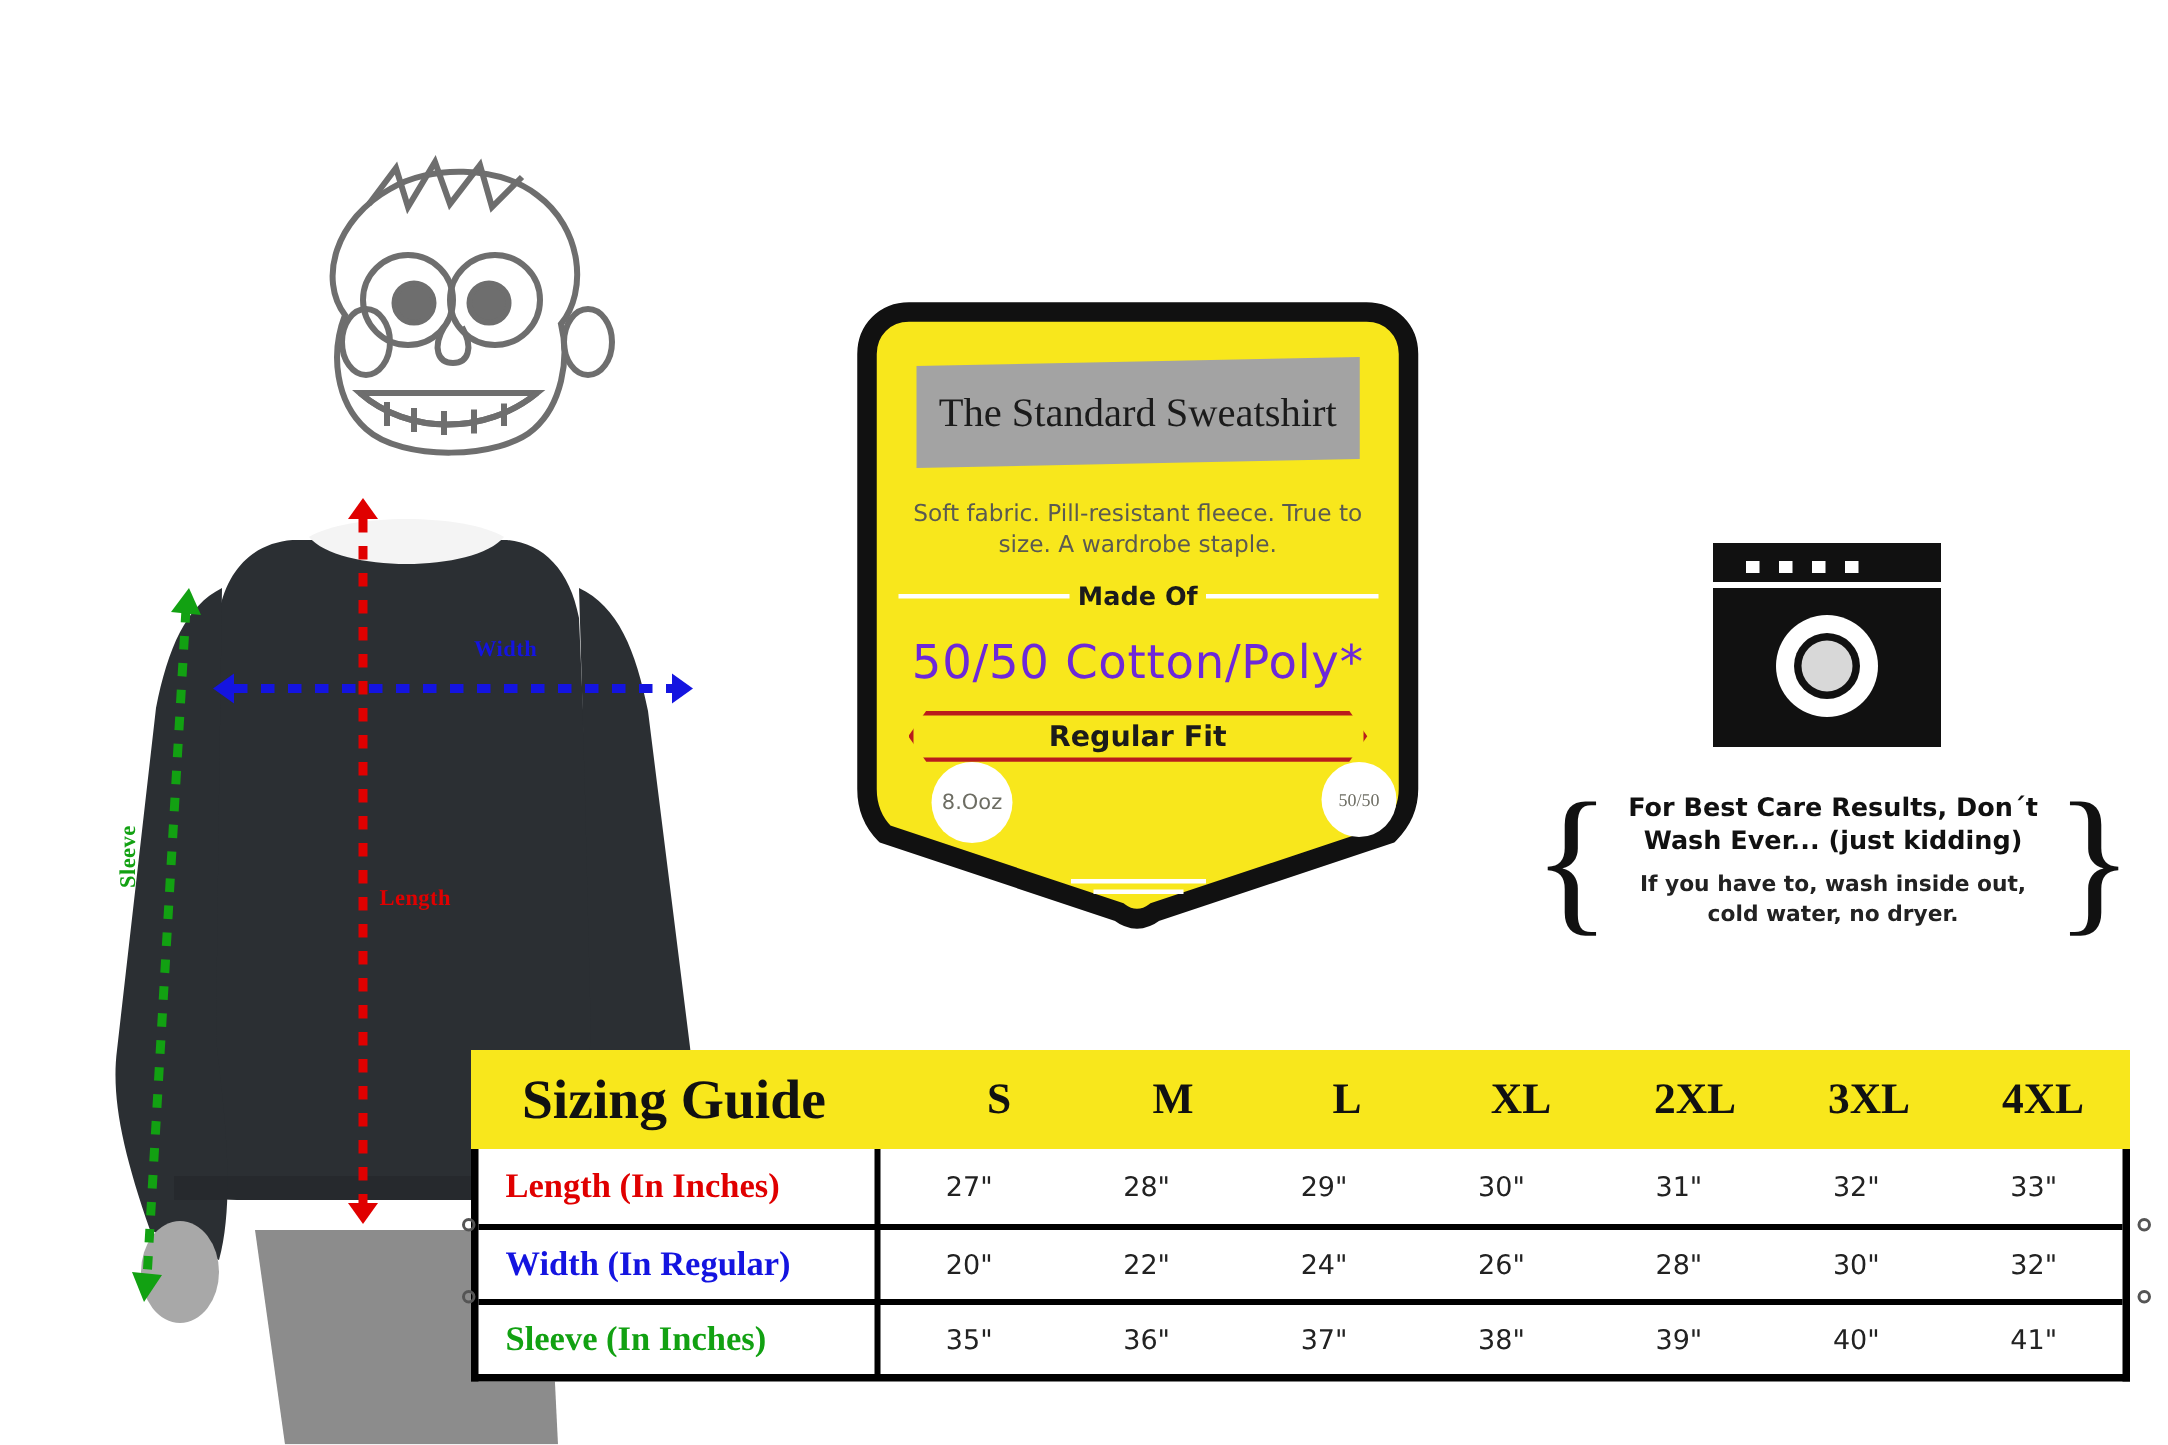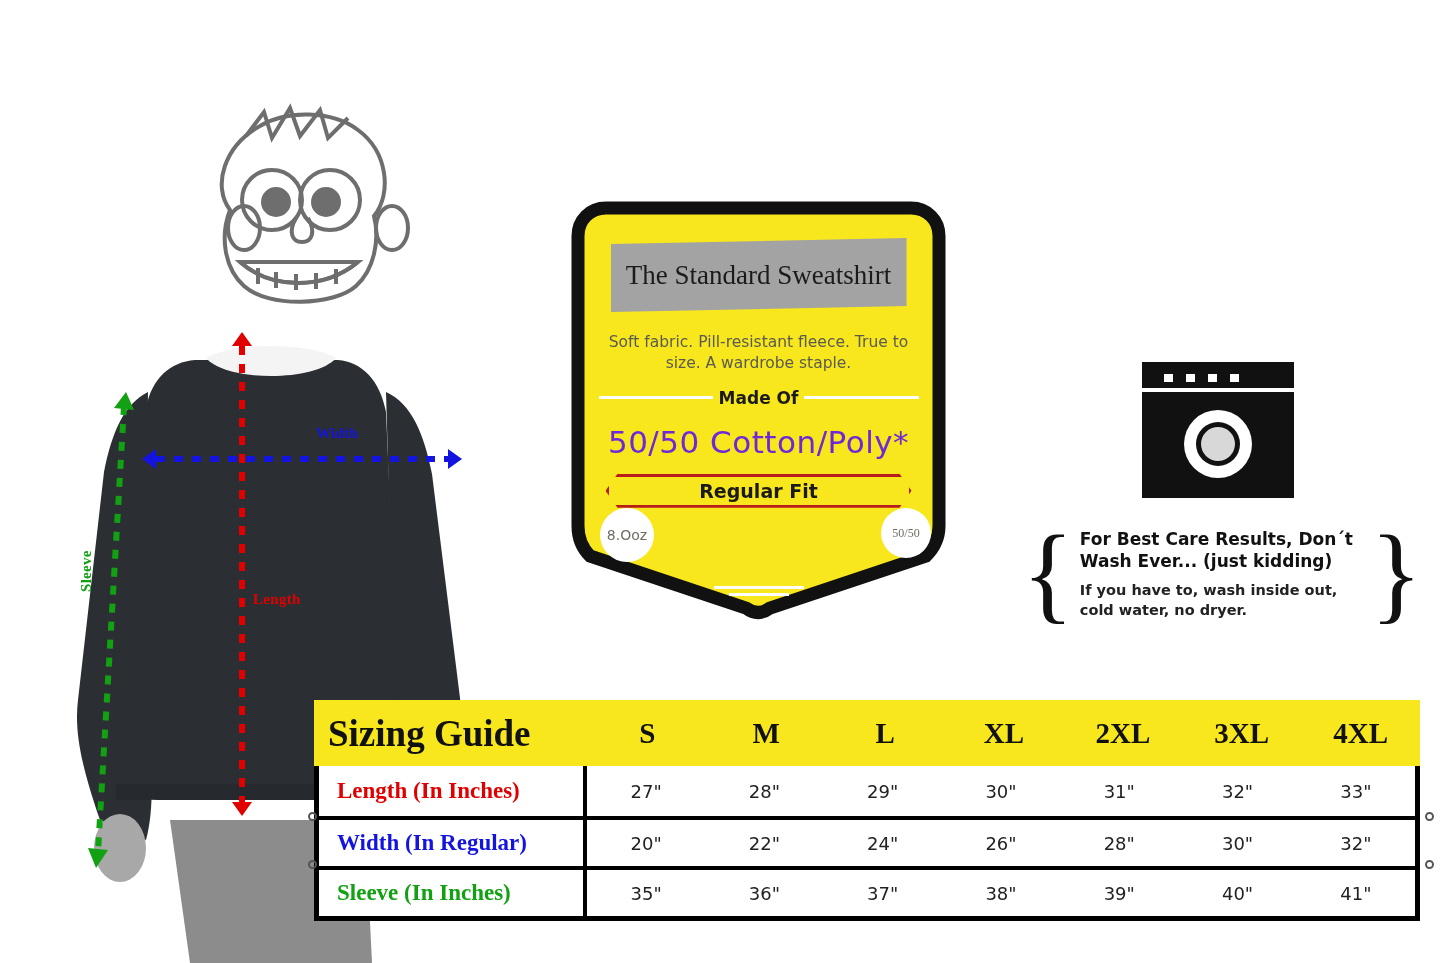--- a/index.html
+++ b/index.html
@@ -74,52 +74,52 @@
     margin-top: 14px; width: 306px; height: 34px;
     border: 3px solid #b91c1c;
     clip-path: polygon(12px 0, calc(100% - 12px) 0, 100% 50%, calc(100% - 12px) 100%, 12px 100%, 0 50%);
     display: flex; align-items: center; justify-content: center;
   }
   .fit-text { font-weight: bold; font-size: 19px; color: #1b1b1b; font-family: "DejaVu Sans", sans-serif; }
   .badges { position: absolute; left: 0; right: 0; top: 308px; }
   .badge {
     position: absolute; border-radius: 50%; background: #ffffff;
     display: flex; align-items: center; justify-content: center;
-    color: #6d6d63; font-family: "DejaVu Sans", sans-serif;
+    color: #6d6d63; font-family: "DejaVu Sans", sans-serif; margin-left: 21px;
   }
   #badge-weight { left: 44px; width: 54px; height: 54px; font-size: 14px; }
   #badge-blend  { right: 30px; width: 50px; height: 50px; font-size: 12px; font-family: Liberation Serif, serif; }
   .tag-lines { position: absolute; left: 50%; transform: translateX(-50%); top: 382px; }
   .tag-lines div { background: #ffffff; height: 3px; margin: 4px auto; }
   .tl1 { width: 90px; } .tl2 { width: 60px; }
 
   
   #washer { position: absolute; left: 1142px; top: 362px; }
   #care-block { position: absolute; left: 1016px; top: 528px; width: 412px; }
   .care-row { display: flex; align-items: center; }
   .brace {
     font-size: 108px; line-height: 0.8; color: #111; font-family: "Liberation Serif", serif;
     padding: 0 6px;
   }
-  .care-text { flex: 1; text-align: left; }
+  .care-text { flex: 1; text-align: center; }
   .care-head {
     font-family: "DejaVu Sans", sans-serif; font-weight: bold; font-size: 17px;
     color: #111; line-height: 1.3;
   }
   .care-sub {
     font-family: "DejaVu Sans", sans-serif; font-weight: bold; font-size: 14.5px;
     color: #222; line-height: 1.35; margin-top: 9px;
   }
 
   
   #sizing-guide {
     position: absolute; left: 314px; top: 700px; width: 1106px;
   }
   #sizing-header {
-    background: #f8e71c; height: 66px; display: flex; align-items: center;
+    background: #f8e71c; height: 66px; display: flex; align-items: center; padding-left: 20px;
   }
   #sizing-title {
     font-family: "Liberation Serif", serif; font-weight: bold; font-size: 37px;
     color: #111; padding-left: 14px; width: 274px;
   }
   .size-cols { flex: 1; display: flex; }
   .size-col {
     flex: 1; text-align: center;
     font-family: "Liberation Serif", serif; font-weight: bold; font-size: 29px; color: #111;
   }

